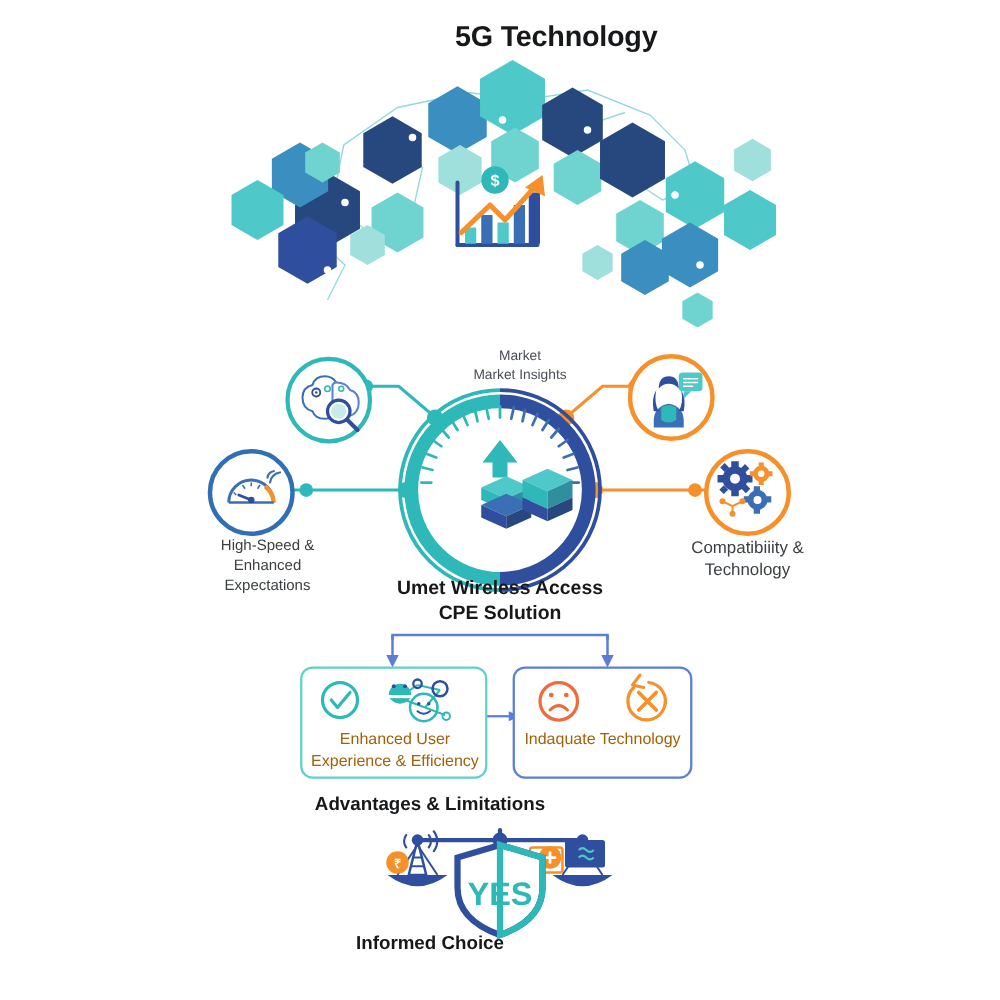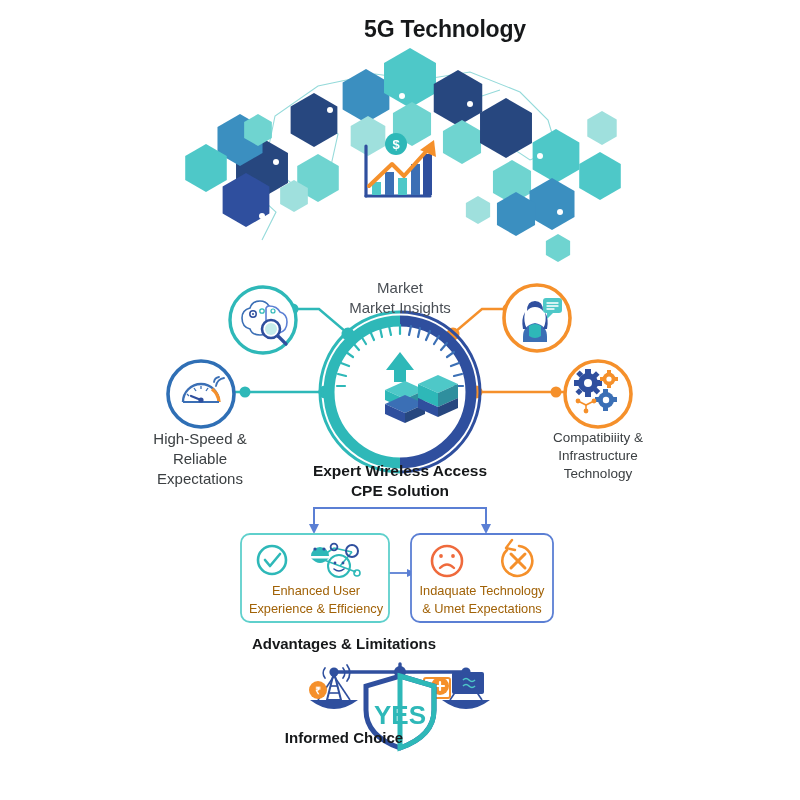--- a/index.html
+++ b/index.html
@@ -36,39 +36,39 @@
   }
   
   .label {
     position: absolute;
     text-align: center;
     line-height: 1.32;
     color: #3c4043;
   }
   .hub-top-label {
     top: 278px;
-    left: 300px;
+    left: 316px;
     width: 200px;
-    font-size: 15px;
+    font-size: 11px;
     color: #4a4f55;
   }
   .hub-bottom-label {
     top: 461px;
     left: 280px;
     width: 240px;
     font-size: 15.5px;
     font-weight: bold;
     color: #16181a;
     line-height: 1.28;
   }
   .left-label {
     top: 429px;
-    left: 125px;
+    left: 139px;
     width: 150px;
-    font-size: 15px;
+    font-size: 12px;
     text-align: center;
   }
   .right-label {
     top: 429px;
     left: 522px;
     width: 152px;
     font-size: 13.5px;
   }
   .box-label {
     position: absolute;
@@ -83,21 +83,21 @@
   .caption {
     position: absolute;
     left: 0;
     width: 688px;
     text-align: center;
     font-size: 15px;
     font-weight: bold;
     color: #16181a;
   }
   #advantages-caption { top: 635px; }
-  #informed-caption   { top: 729px; }
+  #informed-caption   { top: 746px; }
   .svg-layer {
     position: absolute;
     inset: 0;
     pointer-events: none;
   }
 </style>
 </head>
 <body>
 
 <div class="canvas">
@@ -356,32 +356,31 @@
         </g>
       </g>
     </g>
   </svg>
 
   <div class="label hub-top-label">
     <div>Market</div>
     <div>Market Insights</div>
   </div>
   <div class="label hub-bottom-label">
-    <div>Expert Wireless Access</div>
+    <div>Umet Wireless Access</div>
     <div>CPE Solution</div>
   </div>
 
   <div class="label left-label">
     <div>High-Speed &amp;</div>
-    <div>Reliable</div>
+    <div>Enhanced</div>
     <div>Expectations</div>
   </div>
   <div class="label right-label">
     <div>Compatibiiity &amp;</div>
-    <div>Infrastructure</div>
     <div>Technology</div>
   </div>
 
   <svg class="svg-layer" width="800" height="800" viewBox="0 0 800 800">
 
     <g fill="none" stroke="#5b7fd4" stroke-width="2">
       <polyline points="314,512 314,508 486,508 486,512"></polyline>
       <line x1="314" y1="508" x2="314" y2="528"></line>
       <line x1="486" y1="508" x2="486" y2="528"></line>
       <polygon points="314,534 309,524 319,524" fill="#5b7fd4" stroke="none"></polygon>
@@ -440,21 +439,20 @@
       </g>
     </g>
   </svg>
 
   <div class="box-label left">
     <div>Enhanced User</div>
     <div>Experience &amp; Efficiency</div>
   </div>
   <div class="box-label right">
     <div>Indaquate Technology</div>
-    <div>&amp; Umet Expectations</div>
   </div>
 
   <div class="caption" id="advantages-caption">Advantages &amp; Limitations</div>
 
   <svg class="svg-layer" width="800" height="800" viewBox="0 0 800 800">
     <g>
       <line x1="334" y1="672" x2="466" y2="672" stroke="#2f4f9e" stroke-width="3.4" stroke-linecap="round"></line>
       <line x1="400" y1="664" x2="400" y2="700" stroke="#2f4f9e" stroke-width="3.4" stroke-linecap="round"></line>
       <circle cx="400" cy="672" r="6" fill="#2f4f9e"></circle>
       <circle cx="334" cy="672" r="4.6" fill="#2f4f9e"></circle>

